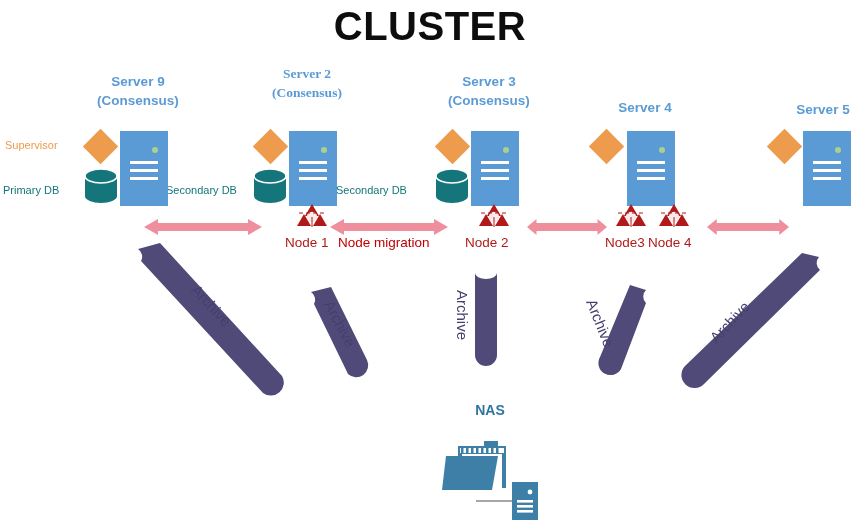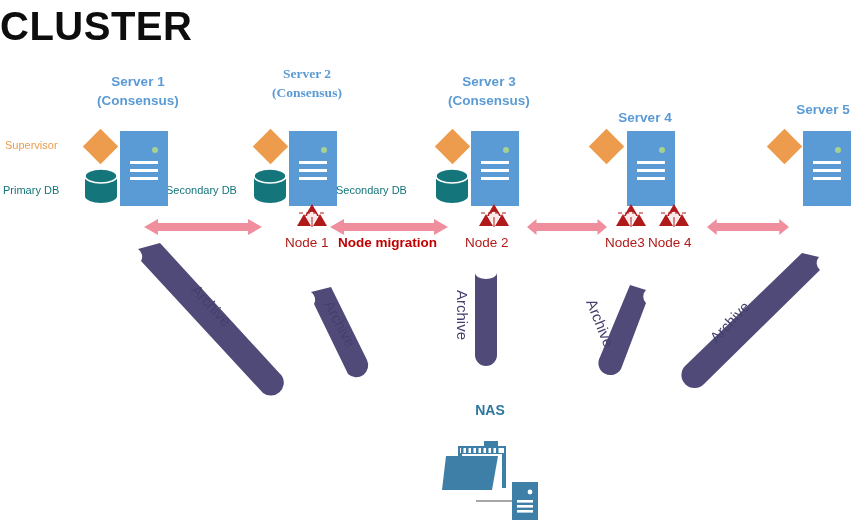--- a/index.html
+++ b/index.html
@@ -13,21 +13,21 @@
     width:860px;
     height:528px;
     background:#ffffff;
     overflow:hidden;
   }
   .abs{position:absolute;}
 
   
   #title{
     left:0; top:2px; width:860px;
-    text-align:left;
+    text-align:center;
     font-size:40px;
     font-weight:bold;
     color:#0d0d0d;
     letter-spacing:0.5px;
     line-height:48px;
   }
 
   
   .server-label{
     color:#5b9bd5;
@@ -83,21 +83,21 @@
   .node-glyph{width:30px;height:24px;}
   .node-text{
     color:#b11a1a;
     font-size:13.5px;
     line-height:16px;
     white-space:nowrap;
   }
   .migration-text{
     color:#c00000;
     font-size:13.5px;
-    font-weight:bold;
+    font-weight:normal;
     line-height:16px;
     white-space:nowrap;
   }
 
   
   .parrow{height:22px;}
 
   
   .arch-wrap{pointer-events:none;}
   .arch-label{
@@ -118,32 +118,32 @@
   }
 </style>
 </head>
 <body>
 
 <div id="canvas">
 
   <div class="abs" id="title">CLUSTER</div>
 
   <div class="abs server-label" style="left:63px;  top:72px;">
-    <span>Server 1</span>
+    <span>Server 9</span>
     <span class="l2">(Consensus)</span>
   </div>
   <div class="abs server-label" style="left:232px; top:64px;font-family:Liberation Serif, serif;">
     <span>Server 2</span>
     <span class="l2">(Consensus)</span>
   </div>
   <div class="abs server-label" style="left:414px; top:72px;">
     <span>Server 3</span>
     <span class="l2">(Consensus)</span>
   </div>
-  <div class="abs server-label" style="left:570px; top:98px;margin-top:10px;">
+  <div class="abs server-label" style="left:570px; top:98px;">
     <span>Server 4</span>
   </div>
   <div class="abs server-label" style="left:748px; top:100px;">
     <span>Server 5</span>
   </div>
 
   <div class="abs side-label supervisor" style="left:5px; top:136px;">Supervisor</div>
   <div class="abs side-label db" style="left:3px; top:181px;">Primary DB</div>
 
   <div class="abs diamond" style="left:88px;  top:134px;"></div>

